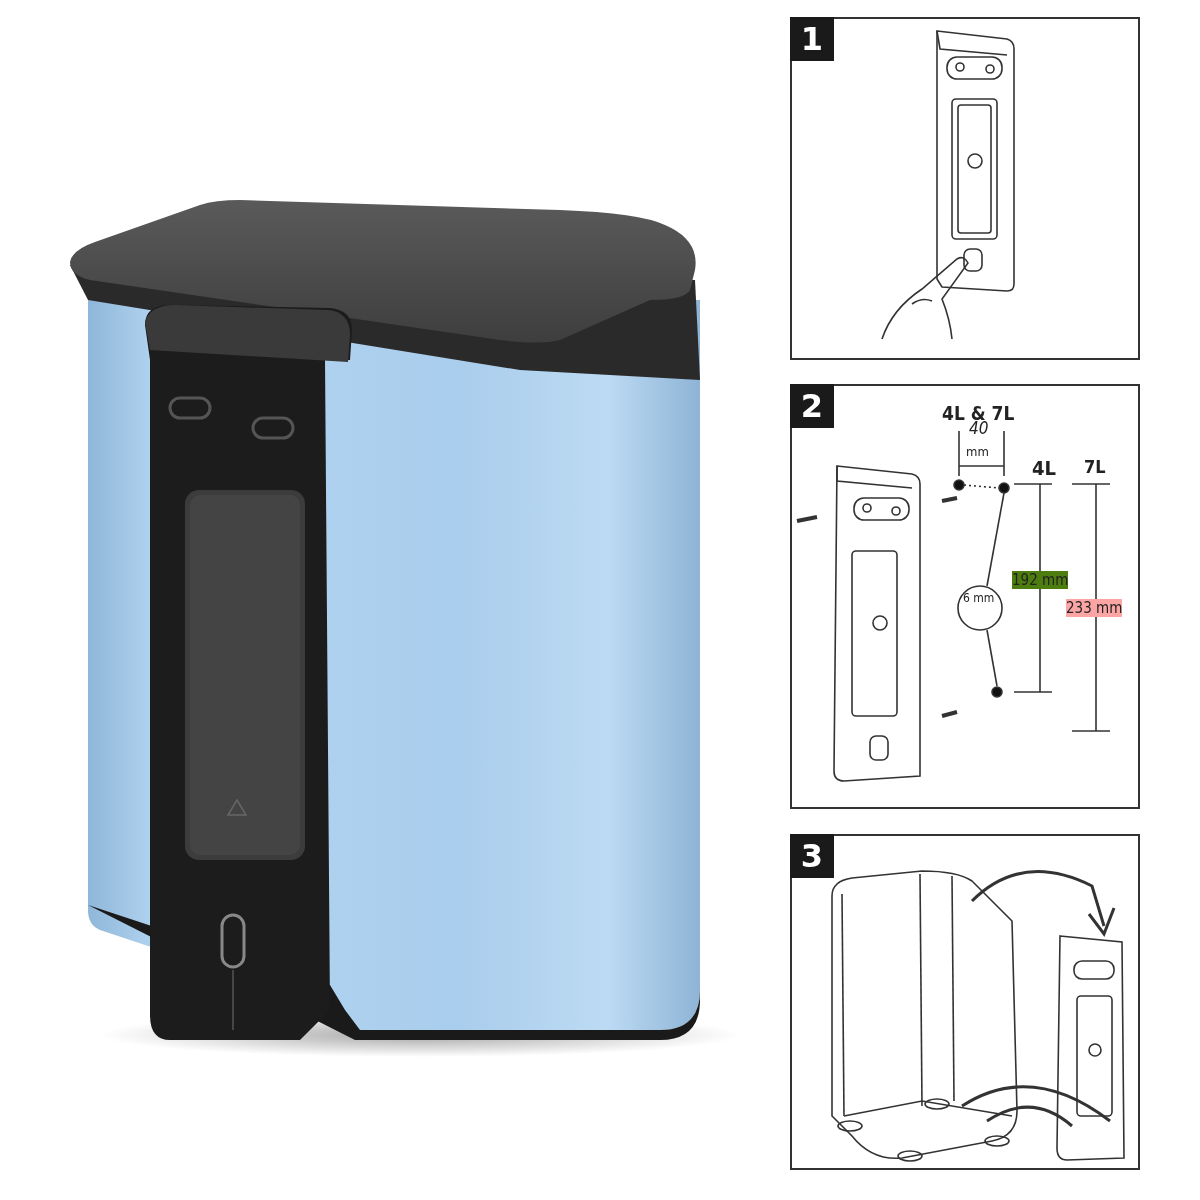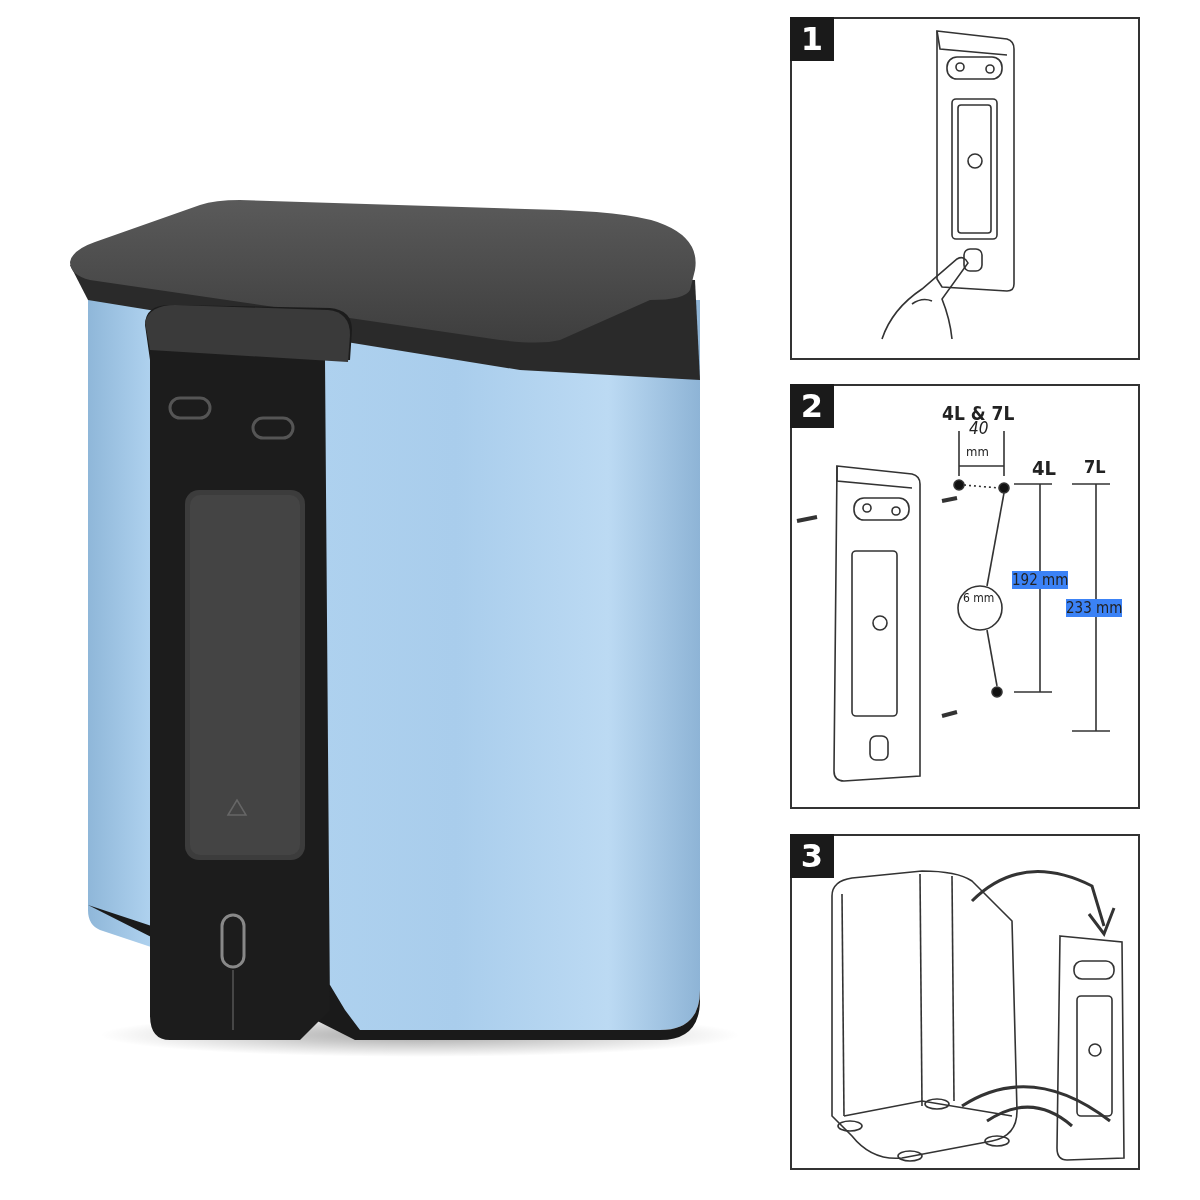--- a/index.html
+++ b/index.html
@@ -114,22 +114,22 @@
     <circle cx="188" cy="222" r="22"></circle>
     <line x1="212" y1="107" x2="195" y2="200"></line>
     <line x1="195" y1="244" x2="205" y2="300"></line>
   </svg>
   <div class="step-badge">2</div>
   <div class="lbl bold" style="left:150px; top:16px; font-size:19px;">4L &amp; 7L</div>
   <div class="lbl" style="left:177px; top:32px; font-size:17px;font-style:italic;">40</div>
   <div class="lbl" style="left:174px; top:58px; font-size:13px;text-align:center;">mm</div>
   <div class="lbl bold" style="left:240px; top:70px; font-size:20px;">4L</div>
   <div class="lbl bold" style="left:292px; top:70px; font-size:18px;text-align:center;">7L</div>
-  <div class="lbl" style="left:220px; top:185px; font-size:15px; background:#3b82f6;">192 mm</div>
-  <div class="lbl" style="left:274px; top:213px; font-size:15px; background:#3b82f6;">233 mm</div>
+  <div class="lbl" style="left:220px; top:185px; font-size:15px; background:#4d7c0f;">192 mm</div>
+  <div class="lbl" style="left:274px; top:213px; font-size:15px; background:#fca5a5;">233 mm</div>
   <div class="lbl" style="left:171px; top:205px; font-size:12px;">6 mm</div>
 </div>
 
 <div class="panel" style="top:834px; height:336px;">
   <svg width="346" height="332" stroke="#333" fill="none" stroke-width="1.6">
     <path d="M40 60 Q40 45 60 42 L130 35 Q165 35 180 45 L220 85 L225 275 Q225 300 200 305 L110 322 Q80 325 60 300 L40 280 Z"></path>
     <line x1="50" y1="58" x2="52" y2="280"></line>
     <line x1="128" y1="38" x2="130" y2="270"></line>
     <line x1="160" y1="40" x2="162" y2="265"></line>
     <path d="M52 280 L130 265 L220 280"></path>

